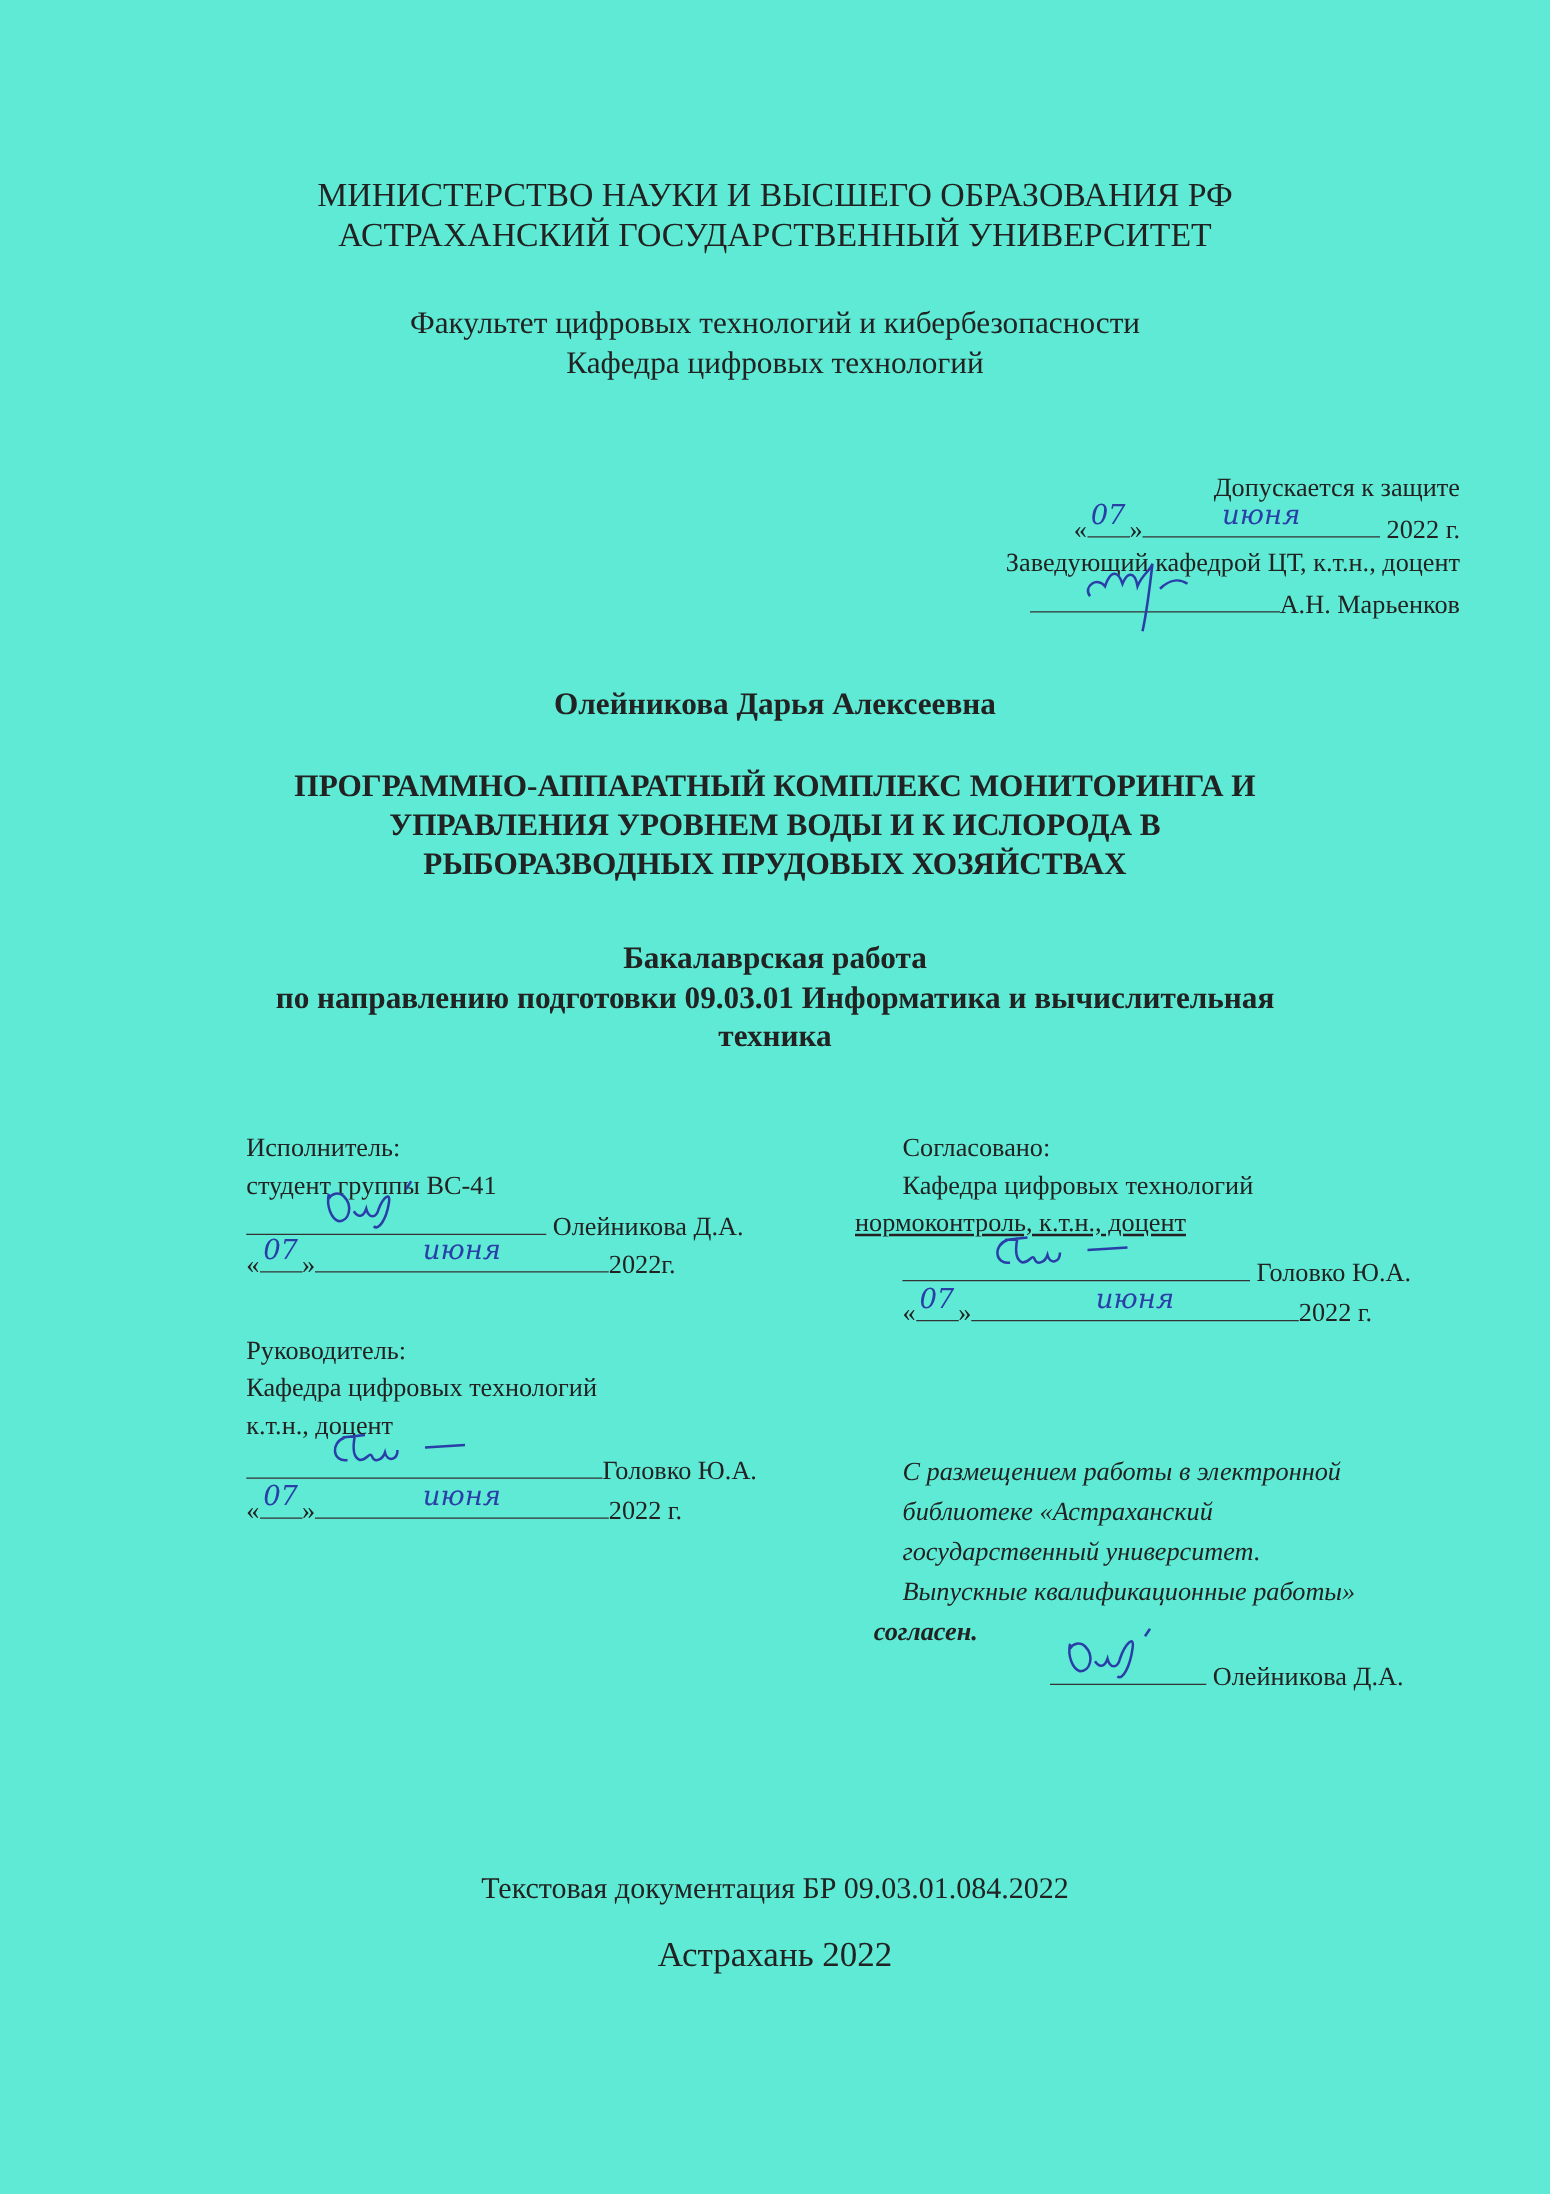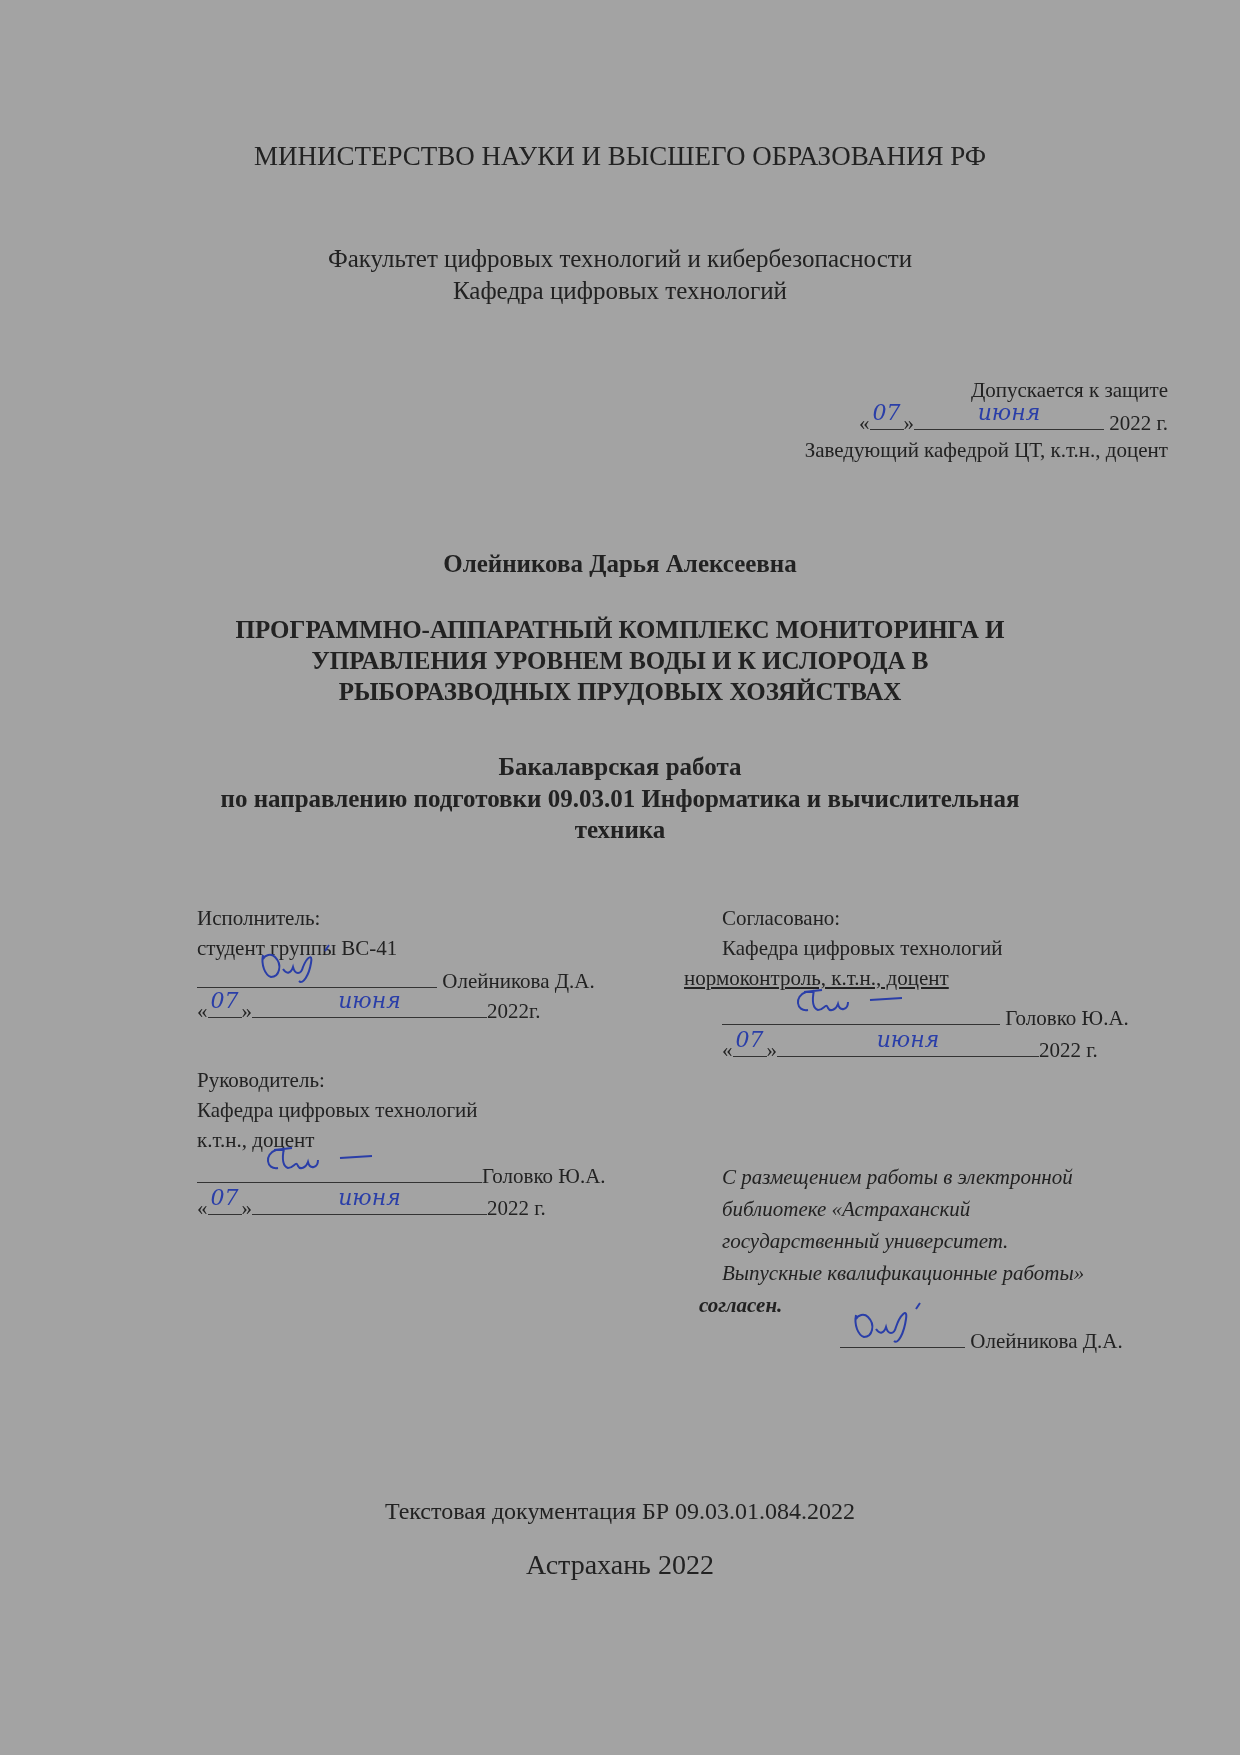--- a/index.html
+++ b/index.html
@@ -1,48 +1,56 @@
 <!DOCTYPE html>
 <html><head>
   <meta charset="utf-8">
   <style>
     html, body { margin: 0; padding: 0; background: #ffffff; }
     body {
       width: 1240px; height: 1755px; position: relative; overflow: hidden;
       font-family: "Liberation Serif", "DejaVu Serif", serif;
       color: #222222;
     }
-    .page { position: absolute; inset: 0; background: #a3a3a3; }
+    .page { position: absolute; inset: 0; background: #5eead4; }
     .abs { position: absolute; white-space: nowrap; }
     .center { left: 0; width: 1240px; text-align: center; }
     .caps { font-size: 27px; line-height: 32px; }
     .reg { font-size: 25px; line-height: 30px; }
     .title { font-size: 25px; line-height: 31px; font-weight: bold; }
     .field { font-size: 21px; line-height: 30px; }
     .italic { font-style: italic; text-align: right; }
     .hw { color: #2a3ea8; font-family: "DejaVu Serif", serif; font-style: italic; font-size: 22px; }
     .uline { display: inline-block; border-bottom: 1.5px solid #333; position: relative; height: 24px; vertical-align: baseline; }
     .uline .hw { position: absolute; left: 0; right: 0; text-align: center; bottom: 1px; }
     .sig svg { position: absolute; overflow: visible; }
   </style>
 </head>
 <body>
 
 <div class="page">
 
   <div class="abs center caps" style="top:140px;">МИНИСТЕРСТВО НАУКИ И ВЫСШЕГО ОБРАЗОВАНИЯ РФ</div>
+  <div class="abs center caps" style="top:172px;">АСТРАХАНСКИЙ ГОСУДАРСТВЕННЫЙ УНИВЕРСИТЕТ</div>
   <div class="abs center reg" style="top:244px;">Факультет цифровых технологий и кибербезопасности</div>
   <div class="abs center reg" style="top:276px;">Кафедра цифровых технологий</div>
 
   <div class="abs field" style="top:375px; right:72px; text-align:right;">Допускается к защите</div>
   <div class="abs field" style="top:405px; right:72px; text-align:right;">
     <span>«</span><span class="uline" style="width:34px;"><span class="hw">07</span></span><span>»</span><span class="uline" style="width:190px;"><span class="hw">июня</span></span>
     <span>2022 г.</span>
   </div>
   <div class="abs field" style="top:435px; right:72px; text-align:right;">Заведующий кафедрой ЦТ, к.т.н., доцент</div>
+  <div class="abs field" style="top:465px; right:72px; text-align:right;">
+    <span class="uline sig" style="width:200px;">
+      <svg width="200" height="60" style="left:40px; top:-18px;">
+        <path d="M8 30 C 2 22, 14 14, 20 22 C 24 10, 30 8, 34 20 C 38 10, 44 10, 46 22 C 50 12, 56 10, 58 4 C 56 20, 54 40, 50 58 M64 24 C 72 16, 80 16, 86 20" stroke="#2a3ea8" stroke-width="2" fill="none"></path>
+      </svg>
+    </span><span>А.Н. Марьенков</span>
+  </div>
 
   <div class="abs center title" style="top:548px;">Олейникова Дарья Алексеевна</div>
 
   <div class="abs center title" style="top:614px;">ПРОГРАММНО-АППАРАТНЫЙ КОМПЛЕКС МОНИТОРИНГА И</div>
   <div class="abs center title" style="top:645px;">УПРАВЛЕНИЯ УРОВНЕМ ВОДЫ И К ИСЛОРОДА В</div>
   <div class="abs center title" style="top:751px;">Бакалаврская работа</div>
 
   <div class="abs center title" style="top:676px;">РЫБОРАЗВОДНЫХ ПРУДОВЫХ ХОЗЯЙСТВАХ</div>
   <div class="abs center title" style="top:783px;">по направлению подготовки 09.03.01 Информатика и вычислительная</div>
   <div class="abs center title" style="top:814px;">техника</div>

